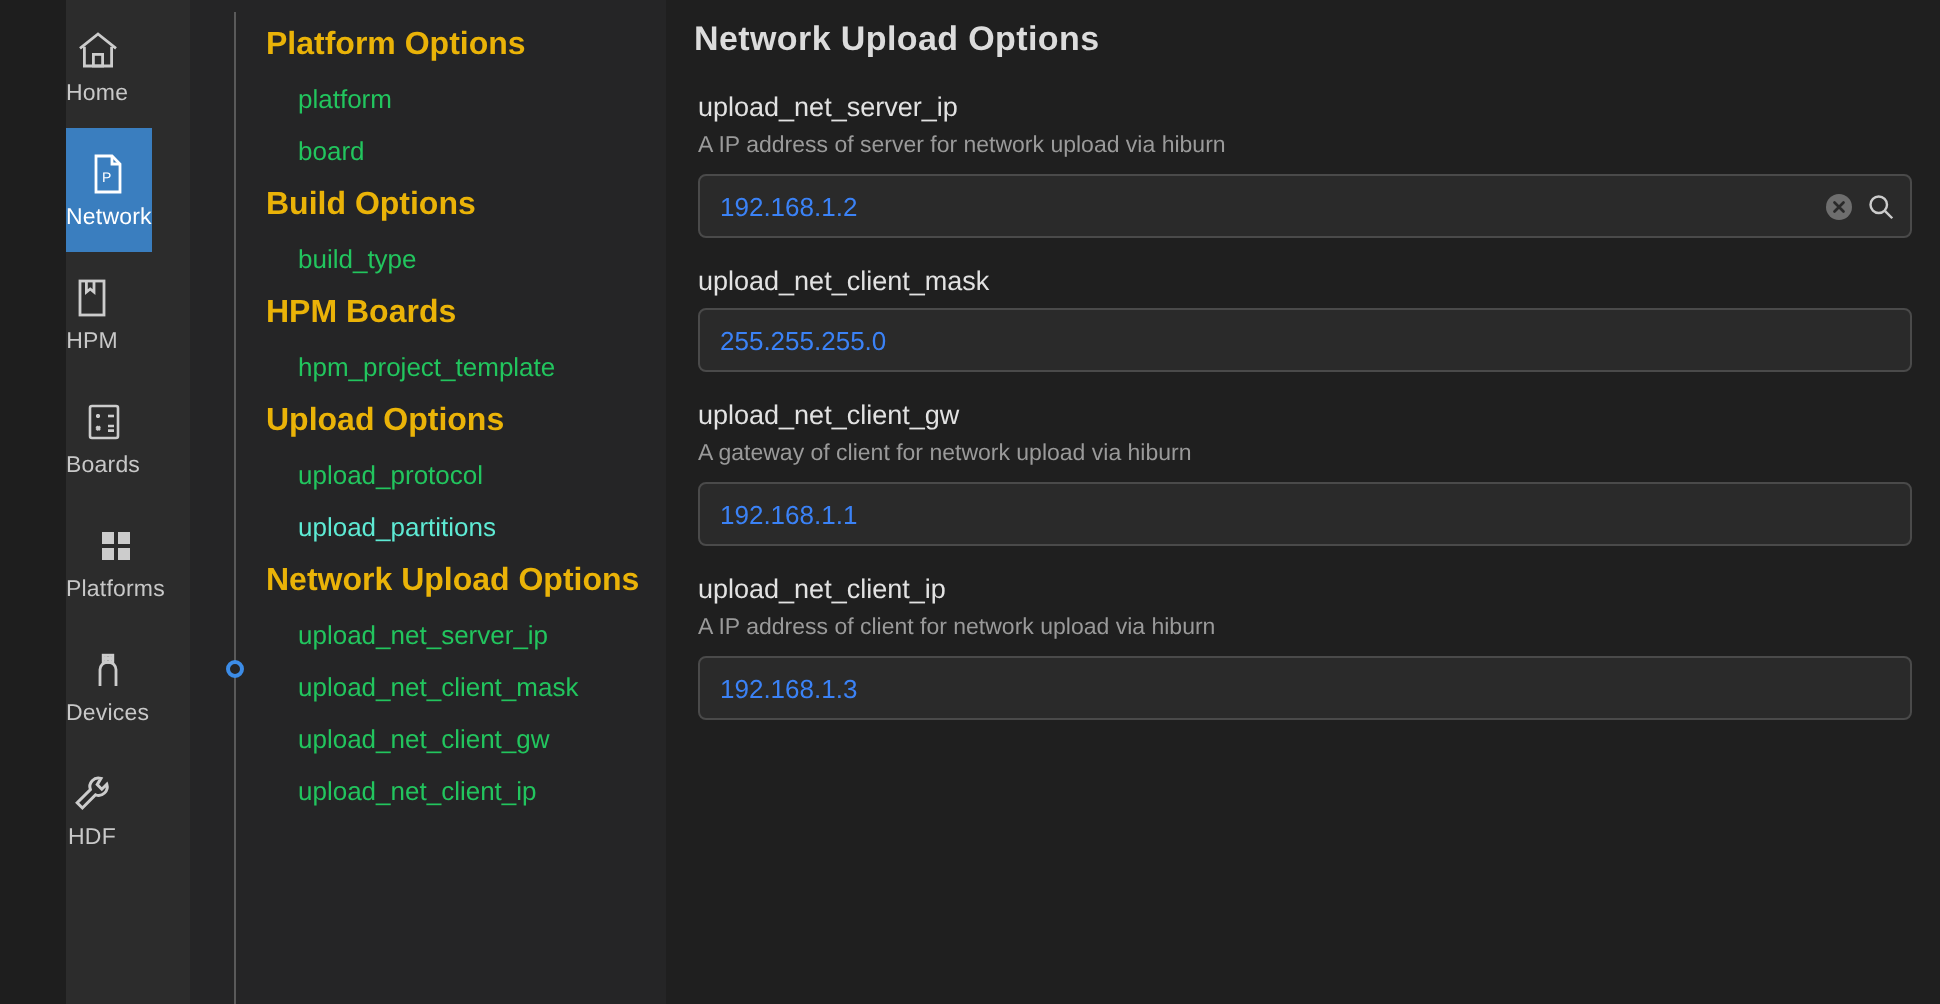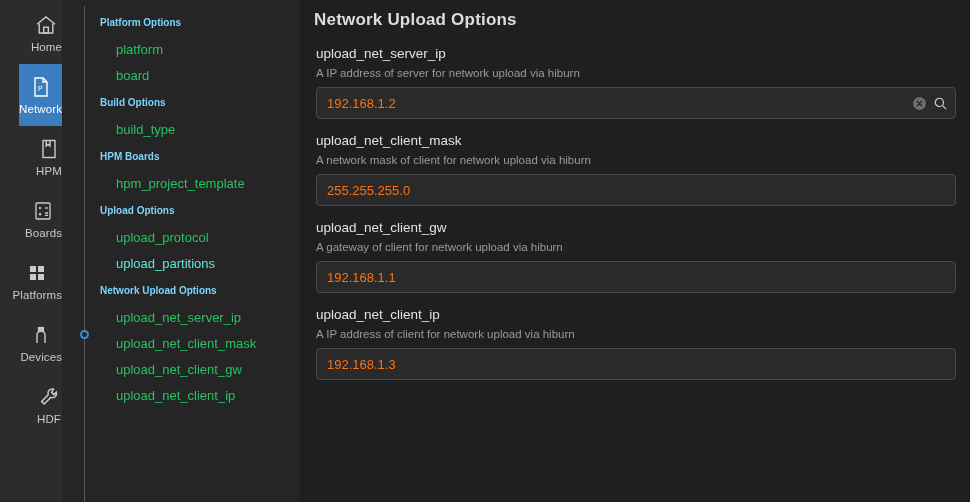--- a/index.html
+++ b/index.html
@@ -15,22 +15,23 @@
     background: #1e1e1e;
   }
 
   
   .activitybar {
     width: 62px;
     min-width: 62px;
     background: #2c2c2c;
     display: flex;
     flex-direction: column;
-    align-items: flex-end;
+    align-items: flex-start;
     padding-top: 2px;
+    margin-left: 33px;
   }
   .act-item {
     height: 62px;
     display: flex;
     flex-direction: column;
     align-items: center;
     justify-content: center;
     gap: 4px;
     cursor: pointer;
     user-select: none;
@@ -72,23 +73,23 @@
     position: absolute;
     left: 18px;
     top: 330px;
     width: 9px; height: 9px;
     border-radius: 50%;
     border: 2px solid #3c8ce7;
     background: #252526;
   }
   .tree-inner { padding-left: 16px; }
   .tree-group-title {
-    font-size: 10px;
+    font-size: 16px;
     font-weight: bold;
-    color: #7dd3fc;
+    color: #eab308;
     padding: 0 0 2px 0;
     height: 28px;
     line-height: 28px;
     white-space: nowrap;
   }
   .tree-item {
     font-size: 13px;
     color: #22c55e;
     height: 26px;
     line-height: 26px;
@@ -127,21 +128,21 @@
   .field-input-wrap {
     position: relative;
     height: 32px;
   }
   .field-input {
     width: 100%;
     height: 32px;
     background: #2a2a2a;
     border: 1px solid #4a4a4a;
     border-radius: 4px;
-    color: #f97316;
+    color: #3b82f6;
     font-family: "Liberation Sans", sans-serif;
     font-size: 13px;
     padding: 0 10px;
     outline: none;
   }
   .field-input::placeholder { color: #8a8a8a; }
   .field-input.has-actions { padding-right: 56px; }
   .input-actions {
     position: absolute;
     right: 8px; top: 0; bottom: 0;
@@ -297,21 +298,20 @@
               <circle cx="6.8" cy="6.8" r="4.4"></circle>
               <path d="M10.2 10.2 L14 14"></path>
             </svg>
           </span>
         </div>
       </div>
     </div>
 
     <div class="field-block">
       <div class="field-label">upload_net_client_mask</div>
-      <div class="field-desc">A network mask of client for network upload via hiburn</div>
       <div class="field-input-wrap">
         <input class="field-input" type="text" value="255.255.255.0" style="">
       </div>
     </div>
 
     <div class="field-block">
       <div class="field-label">upload_net_client_gw</div>
       <div class="field-desc">A gateway of client for network upload via hiburn</div>
       <div class="field-input-wrap">
         <input class="field-input" type="text" value="192.168.1.1" style="">

